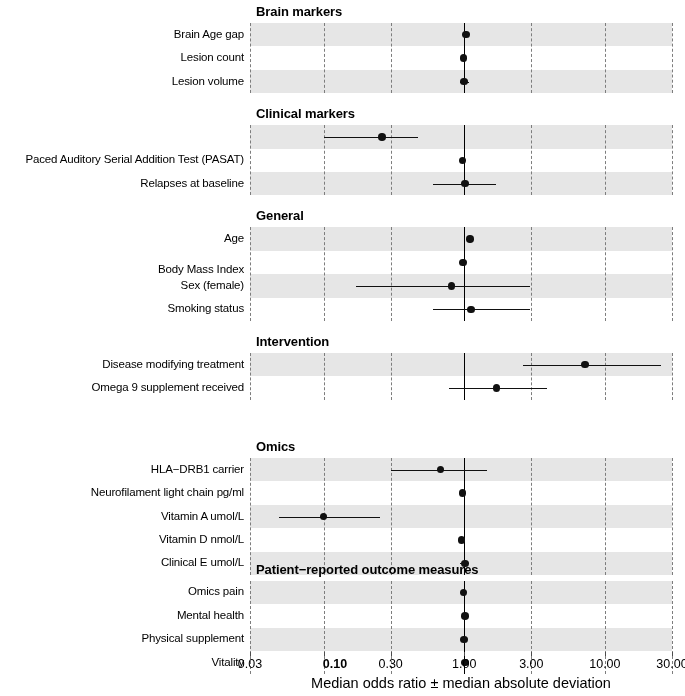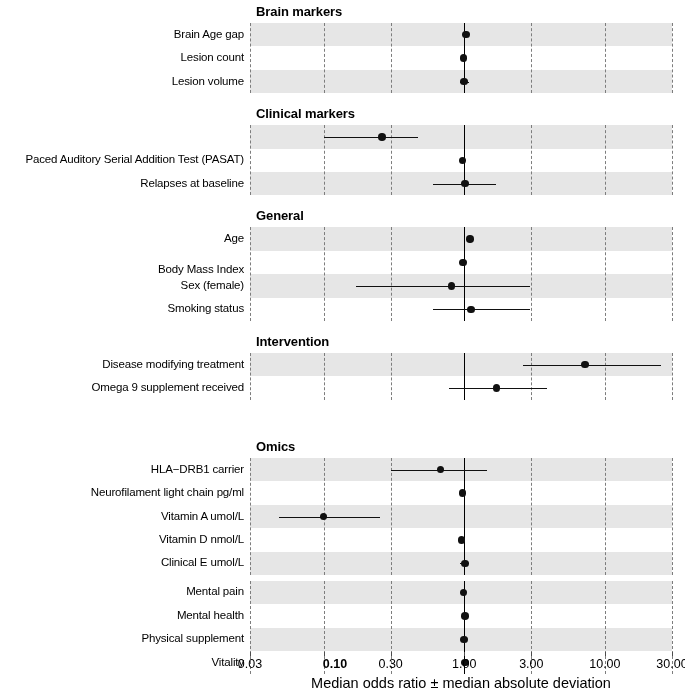--- a/index.html
+++ b/index.html
@@ -228,21 +228,22 @@
           <div class="point" style="left: 186.908px; top: 7.95px;"></div>
           <div class="point" style="left: 208.608px; top: 31.35px;"></div>
           <div class="ci-line" style="left: 28.7129px; width: 100.816px; top: 58.5px;"></div>
           <div class="point" style="left: 69.8016px; top: 54.75px;"></div>
           <div class="point" style="left: 207.974px; top: 78.15px;"></div>
           <div class="ci-line" style="left: 209.785px; width: 9.69806px; top: 105.3px;"></div>
           <div class="point" style="left: 211.076px; top: 101.55px;"></div>
         </div>
       </div>
       <div class="panel" style="top: 561.8px; height: 112.6px;">
-        <div class="row-label" style="top: 24.7px;">Mental pain</div>
+        <div class="panel-title">Patient−reported outcome measures</div>
+        <div class="row-label" style="top: 24.7px;">Omics pain</div>
         <div class="row-label" style="top: 48.1px;">Mental health</div>
         <div class="row-label" style="top: 71.5px;">Physical supplement</div>
         <div class="row-label" style="top: 94.9px;">Vitality</div>
         <div class="plot-area" style="top: 19px; height: 93.6px;">
           <div class="rowband" style="top: 0px; height: 23.4px;"></div>
           <div class="rowband white" style="top: 23.4px; height: 23.4px;"></div>
           <div class="rowband" style="top: 46.8px; height: 23.4px;"></div>
           <div class="rowband white" style="top: 70.2px; height: 23.4px;"></div>
           <div class="gridline" style="left: 0px; height: 93.6px;"></div>
           <div class="gridline" style="left: 73.5516px; height: 93.6px;"></div>

